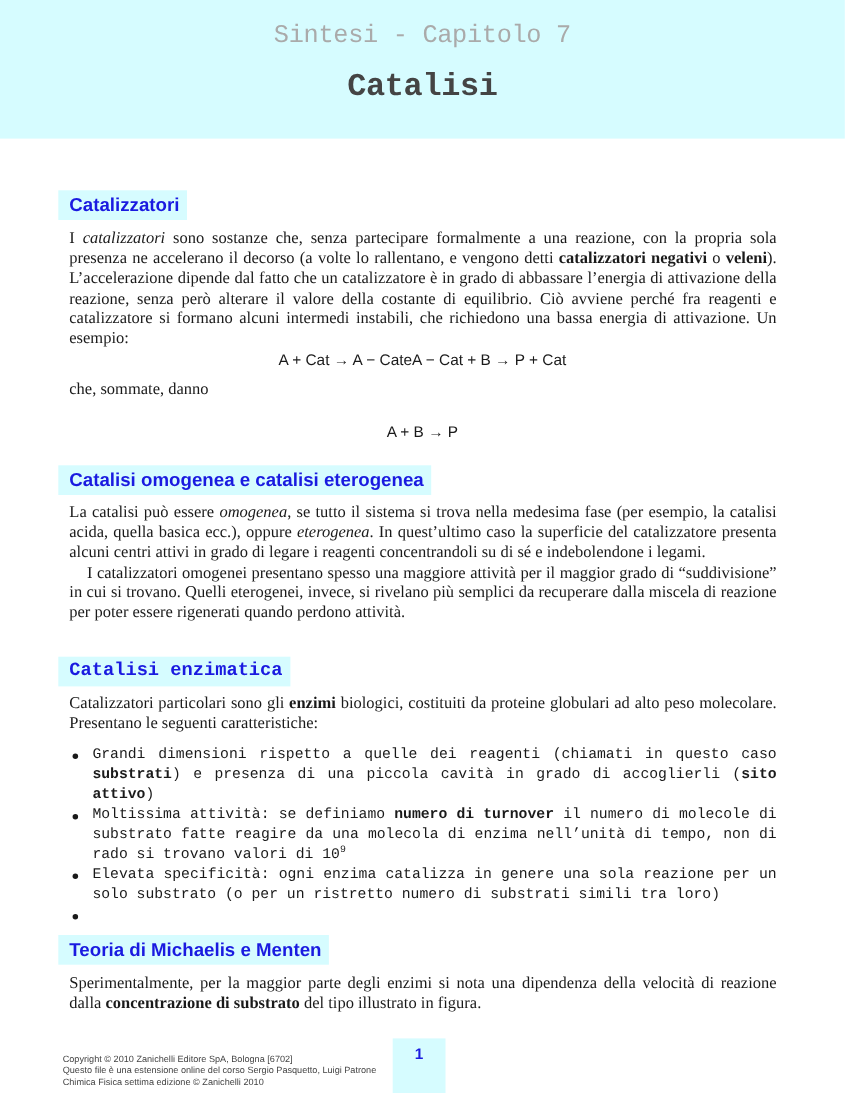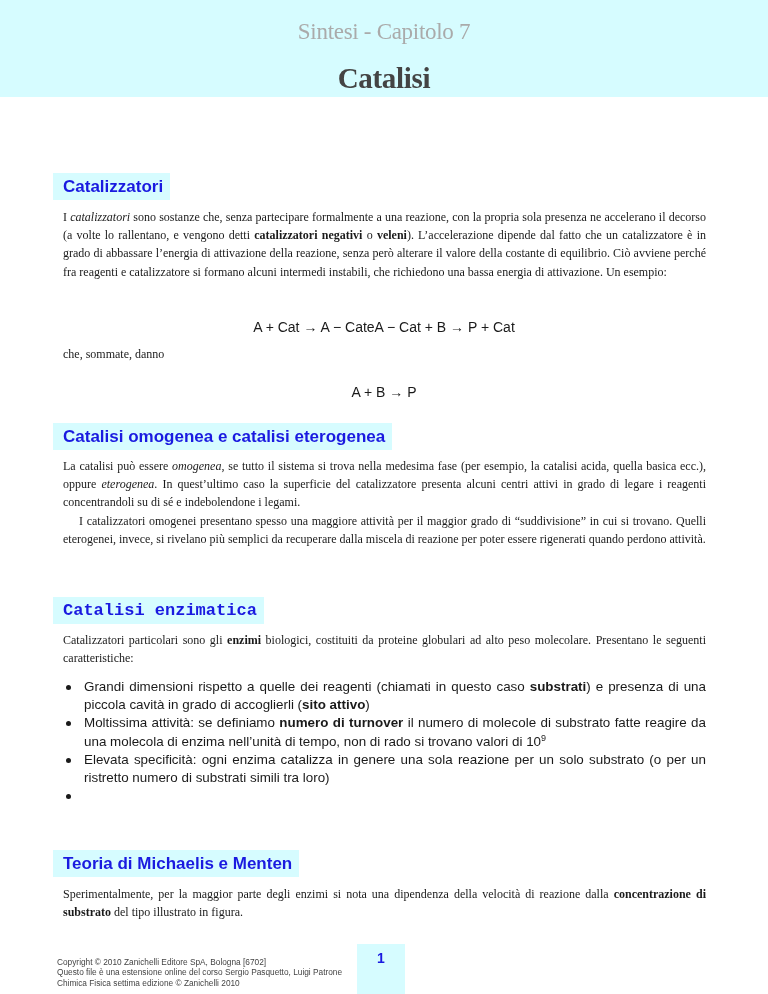--- a/index.html
+++ b/index.html
@@ -1,24 +1,24 @@
 <!DOCTYPE html>
 <html><head>
   <meta charset="utf-8">
   <style>
     html, body { margin: 0; padding: 0; background: #ffffff; }
     body { width: 768px; height: 994px; position: relative; overflow: hidden; font-family: "DejaVu Serif", "Liberation Serif", serif; color: #1a1a1a; }
-    .header { position: absolute; left: 0; top: 0; width: 768px; height: 97px; background: #d6fcff; text-align: center; font-family: Liberation Serif, serif; }
+    .header { position: absolute; left: 0; top: 0; width: 768px; height: 126px; background: #d6fcff; text-align: center; font-family: Liberation Mono, monospace; }
     .header .kicker { position: absolute; left: 0; right: 0; top: 19px; font-size: 23px; color: #aaaaaa; letter-spacing: -0.3px; }
     .header .title { position: absolute; left: 0; right: 0; top: 46px; font-size: 29px; font-weight: bold; color: #444444; letter-spacing: -0.3px; margin-top: 16px; }
     .section-heading { position: absolute; left: 53px; background: #d6fcff; height: 27px; padding: 0 7px 0 10px; font-family: "Liberation Sans", sans-serif; font-weight: bold; font-size: 17px; color: #1a1ae0; line-height: 27px; white-space: nowrap; }
-    .para { position: absolute; left: 63px; width: 643px; font-size: 12px; line-height: 18.2px; text-align: justify; font-family: "Liberation Serif", serif; }
+    .para { position: absolute; left: 63px; width: 643px; font-size: 15px; line-height: 18.2px; text-align: justify; font-family: "Liberation Serif", serif; }
     .para .indent { display: inline-block; width: 16px; }
     .equation { position: absolute; left: 0; width: 768px; text-align: center; font-family: Liberation Sans, sans-serif; font-size: 14px; }
-    .bullets { position: absolute; left: 63px; width: 643px; margin: 0; padding: 0; list-style: none; font-family: Liberation Sans, sans-serif; font-size: 13.4px; line-height: 18.2px; text-align: justify; }
+    .bullets { position: absolute; left: 63px; width: 643px; margin: 0; padding: 0; list-style: none; font-family: Liberation Mono, monospace; font-size: 13.4px; line-height: 18.2px; text-align: justify; }
     .bullets li { position: relative; padding-left: 21px; }
     .bullets li .dot { position: absolute; left: 3px; top: 7px; width: 5px; height: 5px; border-radius: 50%; background: #1a1a1a; }
     sup { font-size: 9px; line-height: 0; }
     .footer { position: absolute; left: 57px; top: 957px; font-family: "Liberation Sans", sans-serif; font-size: 8.3px; line-height: 10.4px; color: #444444; }
     .pagebox { position: absolute; left: 357px; top: 944px; width: 48px; height: 50px; background: #d6fcff; text-align: center; font-family: "Liberation Sans", sans-serif; font-weight: bold; font-size: 14px; color: #1a1ae0; padding-top: 6px; box-sizing: border-box; }
   </style>
 </head>
 <body>
 
 <div class="header">

